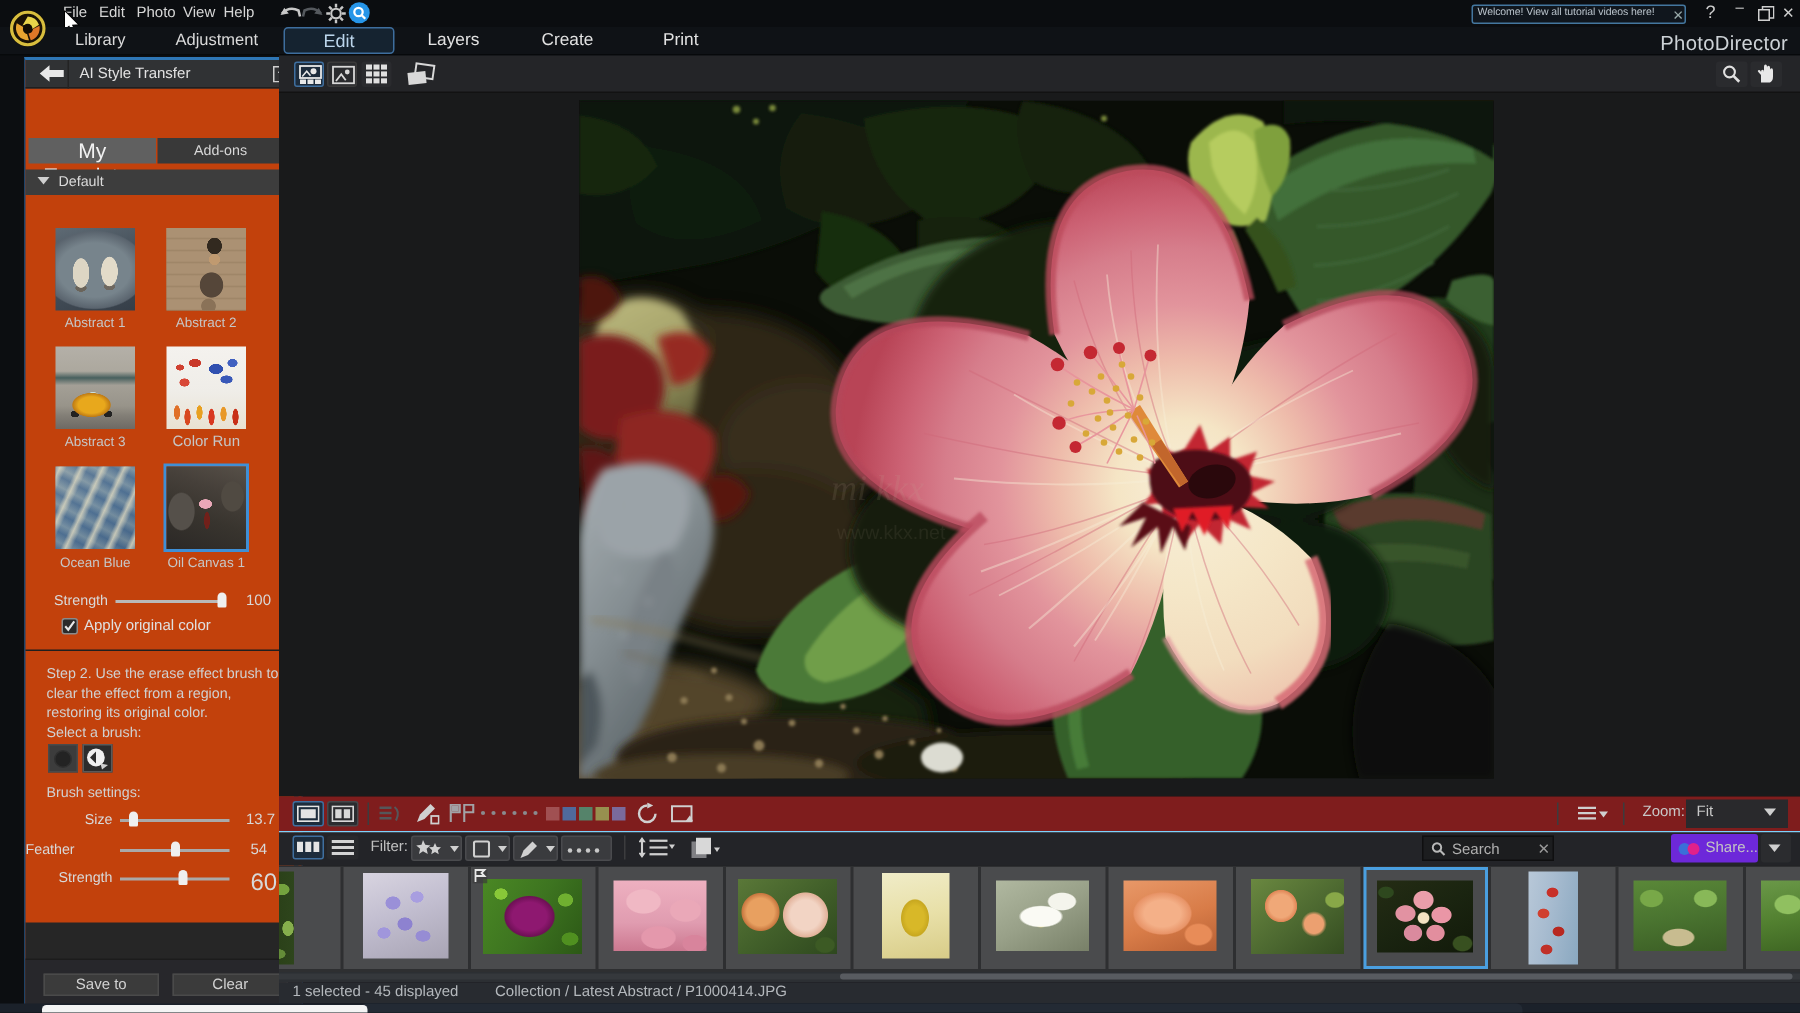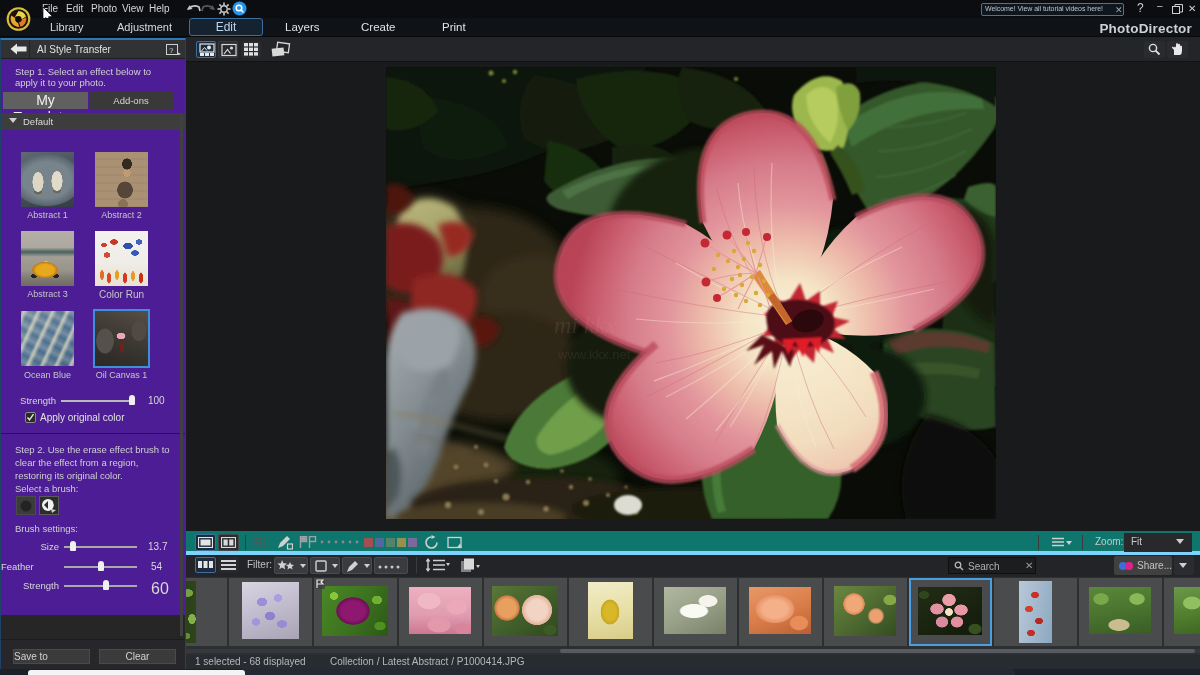--- a/index.html
+++ b/index.html
@@ -10,26 +10,26 @@
 
 #menubar { left:0; top:0; width:1200px; height:18px; background:#0b0d10; }
 .mi { position:absolute; top:3px; font-size:10px; color:#d6d6d6; }
 #tabrow { left:0; top:18px; width:1200px; height:19px; background:#0f1216; border-bottom:1px solid #07090b;}
 .t { position:absolute; top:3px; font-size:11px; color:#dadada; }
 .t2 { position:absolute; top:3px; font-size:11.5px; color:#e2e2e2; }
 #editbtn { position:absolute; left:189px; top:0px; width:74px; height:18px;
   border:1px solid #3e6e9e; border-radius:3px; background:#152330; color:#bcd6ec;
   font-size:12px; text-align:center; line-height:16px; }
 
-#lpanel { left:0; top:38px; width:186px; height:632px; background:#4c1d95;
+#lpanel { left:16px; top:38px; width:186px; height:632px; background:#c2410c;
   border:1px solid #1e4368; border-top:2px solid #2e76b5; }
 
 #mainbar { left:186px; top:37px; width:1014px; height:25px; background:#242528; border-bottom:1px solid #121212;}
 #photoarea { left:186px; top:62px; width:1014px; height:469px; background:#191a1b; }
-#toolrow1 { left:186px; top:531px; width:1014px; height:24px; background:#0f766e; border-bottom:4px solid #7dd3fc;}
+#toolrow1 { left:186px; top:531px; width:1014px; height:24px; background:#7f1d1d; border-bottom:1px solid #7dd3fc;}
 #toolrow2 { left:186px; top:555px; width:1014px; height:22px; background:#232428; }
 #filmstrip { left:186px; top:577px; width:1014px; height:71px; background:#2e2f31; overflow:hidden; }
 #scrollrow { left:186px; top:648px; width:1014px; height:7px; background:#2c2f33; }
 #statusbar { left:186px; top:655px; width:1014px; height:14px; background:#282b30; }
 #bottomstrip { left:0; top:669px; width:1200px; height:6px; background:#1b212a; }
 .cell { position:absolute; top:1px; height:68px; width:83px; background:#4a4b4d; }
 .th { position:absolute; }
 
 #tmb1 { background:
   radial-gradient(ellipse 9px 16px at 17px 30px, #ddd6c4 60%, transparent 63%),
@@ -203,38 +203,37 @@
     </svg>
     <div class="abs" style="left:1188px;top:2.5px;font-size:10px;color:#cfcfcf;">✕</div>
   </div>
   <div id="tabrow" class="abs">
     <span class="t" style="left:50px;">Library</span>
     <span class="t" style="left:117px;">Adjustment</span>
     <div id="editbtn">Edit</div>
     <span class="t2" style="left:285px;">Layers</span>
     <span class="t2" style="left:361px;">Create</span>
     <span class="t2" style="left:442px;">Print</span>
-    <span class="abs" style="right:8px;top:3px;font-size:13.5px;font-weight:700;color:#cdd2d6;letter-spacing:0.2px;padding-left:30px;">PhotoDirector</span>
+    <span class="abs" style="right:8px;top:3px;font-size:13.5px;font-weight:400;color:#cdd2d6;letter-spacing:0.2px;padding-left:30px;">PhotoDirector</span>
   </div>
   <div id="lpanel" class="abs">
 
     <div class="abs" style="left:0;top:0;width:184px;height:19px;background:#303234;border-bottom:1px solid #1f1f1f;">
       <svg class="abs" style="left:9px;top:3px;" width="17" height="12" viewBox="0 0 17 12">
         <path d="M0.5 6 L7 0.5 L7 3.6 L16.5 3.6 L16.5 8.4 L7 8.4 L7 11.5 Z" fill="#e8e8e8"></path>
       </svg>
       <div class="abs" style="left:28px;top:0;width:1px;height:19px;background:#232323;"></div>
       <span class="abs" style="left:36px;top:4px;font-size:10px;color:#e2e2e2;">AI Style Transfer</span>
       <svg class="abs" style="left:165px;top:4px;" width="15" height="11" viewBox="0 0 15 11">
         <rect x="0.5" y="0.5" width="11" height="10" fill="none" stroke="#cfcfcf" stroke-width="1"></rect>
         <text x="3" y="8.5" font-size="8" fill="#cfcfcf" font-family="Liberation Sans">?</text>
         <path d="M11 8 l4 2 l-4 2 z" fill="#cfcfcf"></path>
       </svg>
     </div>
 
-    <div class="abs" style="left:14px;top:26px;width:160px;font-size:9.5px;line-height:11px;color:#d0d0d0;">Step 1. Select an effect below to apply it to your photo.</div>
 
     <div class="abs" style="left:2px;top:52px;width:85px;height:17px;background:#606060;color:#f2f2f2;font-size:14px;text-align:center;line-height:17px;">My Templates</div>
     <div class="abs" style="left:88px;top:52px;width:84px;height:17px;background:#393939;color:#d8d8d8;font-size:9.5px;text-align:center;line-height:17px;">Add-ons</div>
 
     <div class="abs" style="left:0px;top:73px;width:184px;height:17px;background:#3d3d3d;">
       <span class="abs" style="left:8px;top:5px;width:0;height:0;border-left:4px solid transparent;border-right:4px solid transparent;border-top:5px solid #cfcfcf;"></span>
       <span class="abs" style="left:22px;top:3px;font-size:9.5px;color:#dadada;">Default</span>
     </div>
 
     <div class="abs" style="left:20px;top:112px;width:53px;height:55px;" id="tmb1"></div>
@@ -302,21 +301,21 @@
     <div class="abs" style="left:63px;top:545px;width:73px;height:1.5px;background:#a9a9a9;"></div>
     <div class="abs" style="left:102px;top:540px;width:6px;height:10px;background:#efefef;border-radius:3px 3px 1px 1px;"></div>
     <span class="abs" style="left:150px;top:540px;font-size:16px;color:#d8d8d8;">60</span>
 
     <div class="abs" style="left:0;top:575px;width:184px;height:55px;background:#262626;"></div>
     <div class="abs" style="left:0;top:599px;width:184px;height:1px;background:#1c1c1c;"></div>
 
     <div class="abs" style="left:179px;top:76px;width:3px;height:520px;background:#404040;"></div>
 
     <div class="abs" style="left:0;top:600px;width:184px;height:31px;background:#27272b;"></div>
-    <div class="abs" style="left:12px;top:609px;width:77px;height:15px;background:#3b3b3b;border:1px solid #4a4a4a;color:#d2d2d2;font-size:10px;text-align:left;line-height:14px;">Save to</div>
+    <div class="abs" style="left:12px;top:609px;width:77px;height:15px;background:#3b3b3b;border:1px solid #4a4a4a;color:#d2d2d2;font-size:10px;text-align:center;line-height:14px;">Save to</div>
     <div class="abs" style="left:98px;top:609px;width:77px;height:15px;background:#3b3b3b;border:1px solid #4a4a4a;color:#d2d2d2;font-size:10px;text-align:center;line-height:14px;">Clear</div>
   </div>
   <div id="mainbar" class="abs">
 
     <div class="abs" style="left:10px;top:4px;width:20px;height:17px;background:#1d2c3c;border:1px solid #3f6f9f;border-radius:2px;">
       <svg width="18" height="15" viewBox="0 0 18 15" style="position:absolute;left:1px;top:0px;">
         <rect x="2" y="2" width="14" height="8" fill="none" stroke="#e8e8e8" stroke-width="1.2"></rect>
         <path d="M3.5 9 l3 -3.5 l2.5 3" stroke="#e8e8e8" stroke-width="1" fill="none"></path>
         <circle cx="11" cy="5.5" r="2" fill="#e8e8e8"></circle>
         <rect x="2" y="11" width="4" height="3" fill="#e8e8e8"></rect>
@@ -797,21 +796,21 @@
       <span class="abs" style="left:19px;top:3px;font-size:10px;color:#b0b0b0;">Search</span>
       <span class="abs" style="left:76px;top:2px;font-size:10px;color:#9a9a9a;">✕</span>
     </div>
     <div class="abs" style="left:858px;top:1px;width:64px;height:19px;background:#2b2c2f;border-radius:2px;margin-top:22px;">
       <svg width="17" height="14" viewBox="0 0 17 14" style="position:absolute;left:4px;top:3px;">
         <path d="M1 1 L8 1 L10 3 L10 13 L1 13 Z" fill="#cfd2d4"></path>
         <path d="M8 6 l5 0 l0 -2 l4 3.5 l-4 3.5 l0 -2 l-5 0 z" fill="#3d6fa5" stroke="#fff" stroke-width="0.6"></path>
       </svg>
       <span class="abs" style="left:24px;top:4px;font-size:10px;color:#c4c4c4;">Export...</span>
     </div>
-    <div class="abs" style="left:928px;top:1px;width:58px;height:19px;background:#404040;border-radius:2px;text-align:center;">
+    <div class="abs" style="left:928px;top:1px;width:58px;height:19px;background:#6d28d9;border-radius:2px;text-align:center;">
       <span class="abs" style="left:5px;top:6px;width:8px;height:8px;border-radius:50%;background:#3a6fd8;"></span>
       <span class="abs" style="left:11px;top:6px;width:8px;height:8px;border-radius:50%;background:#e0218a;"></span>
       <span class="abs" style="left:23px;top:4px;font-size:10px;color:#c4c4c4;">Share...</span>
     </div>
     <div class="abs" style="left:988px;top:1px;width:20px;height:19px;background:#2b2c2f;border-radius:2px;">
       <span class="abs" style="left:5px;top:7px;width:0;height:0;border-left:4.5px solid transparent;border-right:4.5px solid transparent;border-top:5px solid #cfcfcf;"></span>
     </div>
   </div>
   <div id="filmstrip" class="abs">
     <div class="cell" style="left:-42px;">
@@ -856,21 +855,21 @@
       </div>
     <div class="cell" style="left:978px;">
         <div class="th f11b" style="left:10px;top:9px;width:62px;height:47px;"></div>
       </div>
   </div>
   <div id="scrollrow" class="abs">
     <div class="abs" style="left:0px;top:1px;width:1014px;height:4px;background:#35383c;"></div>
     <div class="abs" style="left:374px;top:1px;width:635px;height:4px;background:#585b60;border-radius:2px;"></div>
   </div>
   <div id="statusbar" class="abs">
-    <span class="abs" style="left:9px;top:1px;font-size:10px;color:#b4b8bc;">1 selected - 68 displayed</span>
+    <span class="abs" style="left:9px;top:1px;font-size:10px;color:#b4b8bc;">1 selected - 45 displayed</span>
     <span class="abs" style="left:144px;top:1px;font-size:10px;color:#b4b8bc;">Collection / Latest Abstract / P1000414.JPG</span>
   </div>
   <div id="bottomstrip" class="abs">
     <div class="abs" style="left:240px;top:0px;width:775px;height:6px;background:#232a34;border-radius:4px 4px 0 0;"></div>
     <div class="abs" style="left:28px;top:1px;width:217px;height:5px;background:#f4f4f4;border-radius:3px 3px 0 0;"></div>
   </div>
   <svg class="abs" style="left:4px;top:5px;z-index:50;" width="29" height="29" viewBox="0 0 29 29">
     <circle cx="14.5" cy="14" r="12" fill="#1a1205"></circle>
     <circle cx="14.5" cy="14" r="10.8" fill="none" stroke="#d8be3e" stroke-width="2.1"></circle>
     <path d="M14.5 6 A8.3 8.3 0 0 1 22 11.5 L16.5 15 A3.6 3.6 0 0 0 11 12 Z" fill="#e8d44a"></path>

